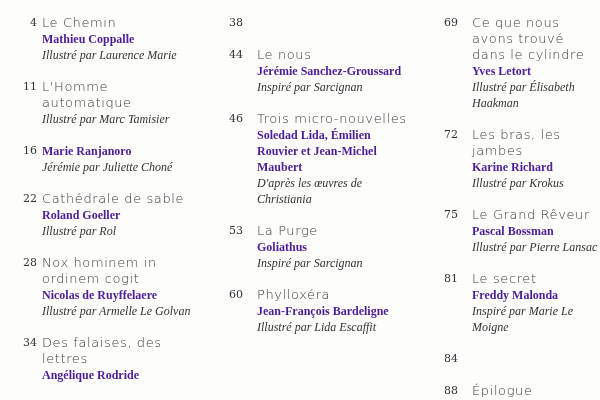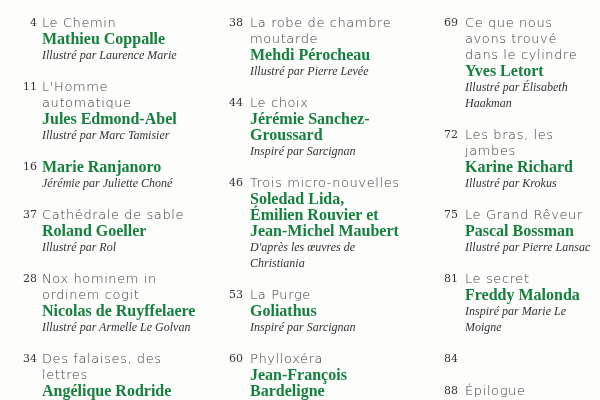--- a/index.html
+++ b/index.html
@@ -32,36 +32,36 @@
     .num {
       width: 27px;
       text-align: right;
       padding-right: 5px;
       font-family: "DejaVu Serif", serif;
       font-size: 11px;
       line-height: 16px;
       color: #333;
       flex-shrink: 0;
     }
-    .col-2 .num, .col-3 .num { width: 28px; padding-right: 7px; }
+    .col-2 .num, .col-3 .num { width: 28px; padding-right: 14px; }
     .body { flex: 1; }
     .title {
       font-family: "DejaVu Sans", sans-serif;
       font-size: 13px;
       letter-spacing: 0.6px;
       line-height: 16px;
       color: #3a3a3a;
       font-weight: 300;
     }
     .author {
       font-family: "Liberation Serif", serif;
-      font-size: 16px;
+      font-size: 12px;
       font-weight: bold;
       line-height: 16px;
-      color: #15803d;
+      color: #4c1d95;
     }
     .credit {
       font-family: "Liberation Serif", serif;
       font-size: 12px;
       font-style: italic;
       line-height: 16px;
       color: #333;
     }
     .cut {
       color: #555;
@@ -78,33 +78,32 @@
       <div class="body">
         <div class="title">Le Chemin</div>
         <div class="author">Mathieu Coppalle</div>
         <div class="credit">Illustré par Laurence Marie</div>
       </div>
     </div>
     <div class="entry">
       <div class="num">11</div>
       <div class="body">
         <div class="title">L'Homme automatique</div>
-        <div class="author">Jules Edmond-Abel</div>
         <div class="credit">Illustré par Marc Tamisier</div>
       </div>
     </div>
     <div class="entry">
       <div class="num">16</div>
       <div class="body">
         <div class="author">Marie Ranjanoro</div>
         <div class="credit">Jérémie par Juliette Choné</div>
       </div>
     </div>
     <div class="entry">
-      <div class="num">37</div>
+      <div class="num">22</div>
       <div class="body">
         <div class="title">Cathédrale de sable</div>
         <div class="author">Roland Goeller</div>
         <div class="credit">Illustré par Rol</div>
       </div>
     </div>
     <div class="entry">
       <div class="num">28</div>
       <div class="body">
         <div class="title" style="width:125px">Nox hominem in ordinem cogit</div>
@@ -118,30 +117,25 @@
         <div class="title">Des falaises, des lettres</div>
         <div class="author">Angélique Rodride</div>
         <div class="credit cut"></div>
       </div>
     </div>
   </div>
 
   <div class="col col-2">
     <div class="entry">
       <div class="num">38</div>
-      <div class="body">
-        <div class="title" style="width:150px">La robe de chambre moutarde</div>
-        <div class="author">Mehdi Pérocheau</div>
-        <div class="credit">Illustré par Pierre Levée</div>
-      </div>
     </div>
     <div class="entry">
       <div class="num">44</div>
       <div class="body">
-        <div class="title">Le choix</div>
+        <div class="title">Le nous</div>
         <div class="author">Jérémie Sanchez-Groussard</div>
         <div class="credit">Inspiré par Sarcignan</div>
       </div>
     </div>
     <div class="entry">
       <div class="num">46</div>
       <div class="body">
         <div class="title">Trois micro-nouvelles</div>
         <div class="author" style="width:150px">Soledad Lida, Émilien Rouvier et Jean-Michel Maubert</div>
         <div class="credit" style="width:135px">D'après les œuvres de Christiania</div>

